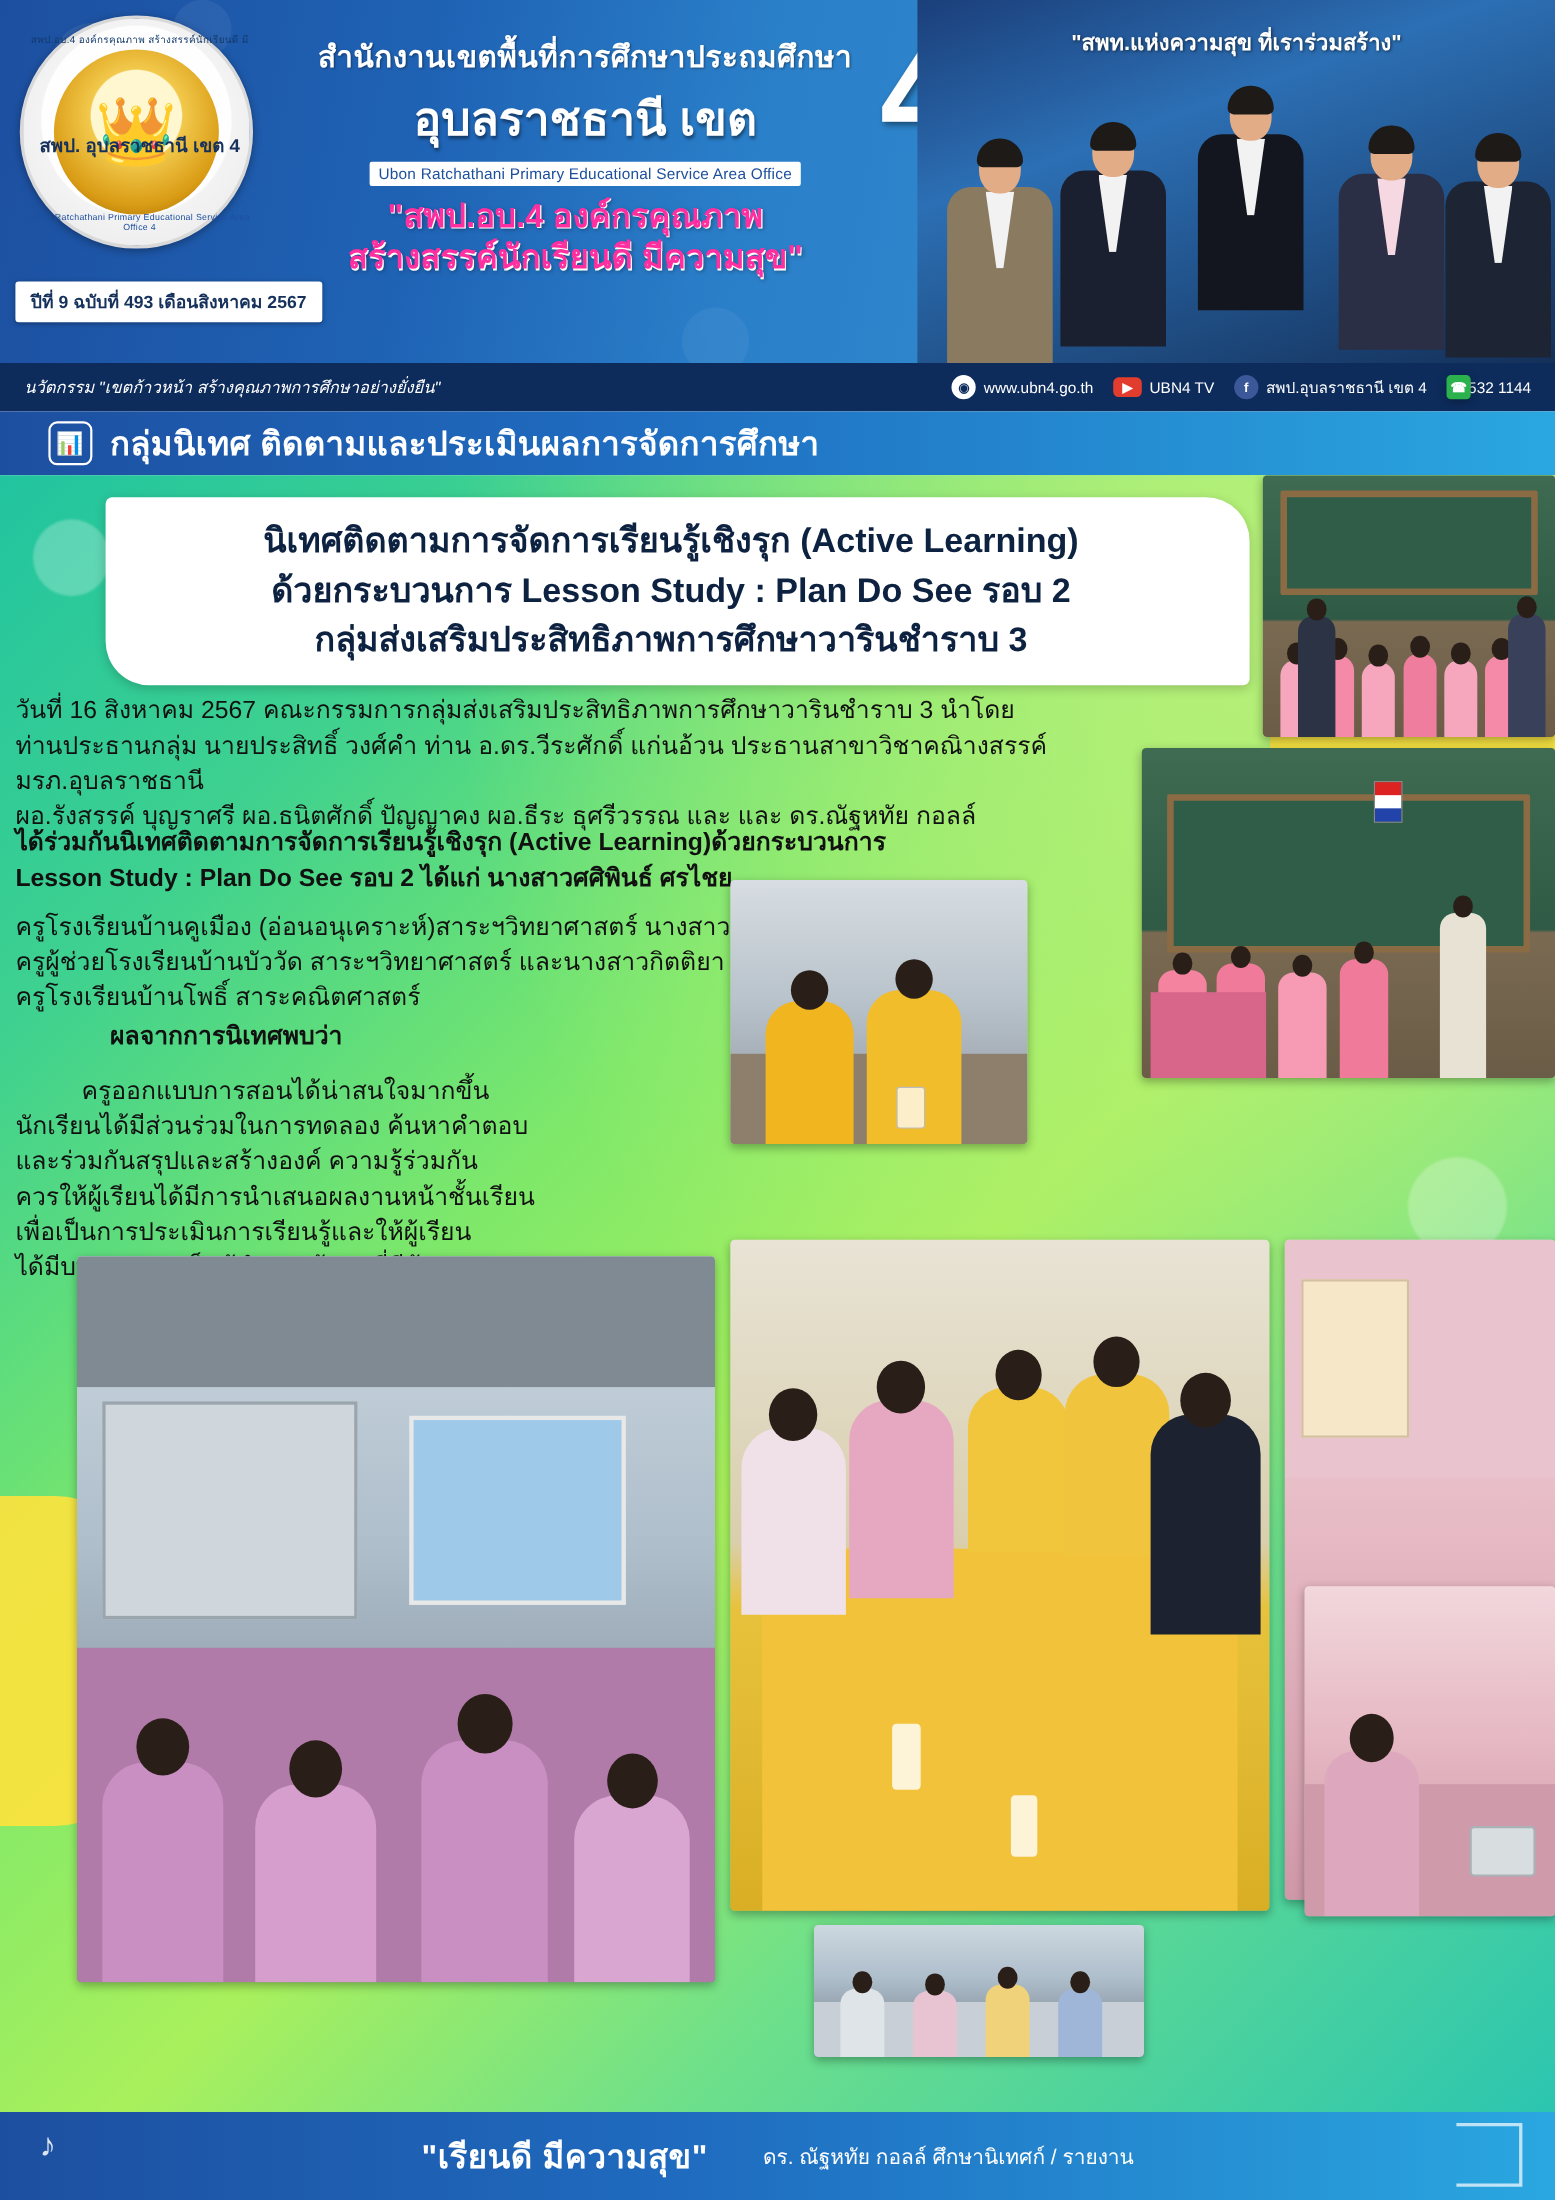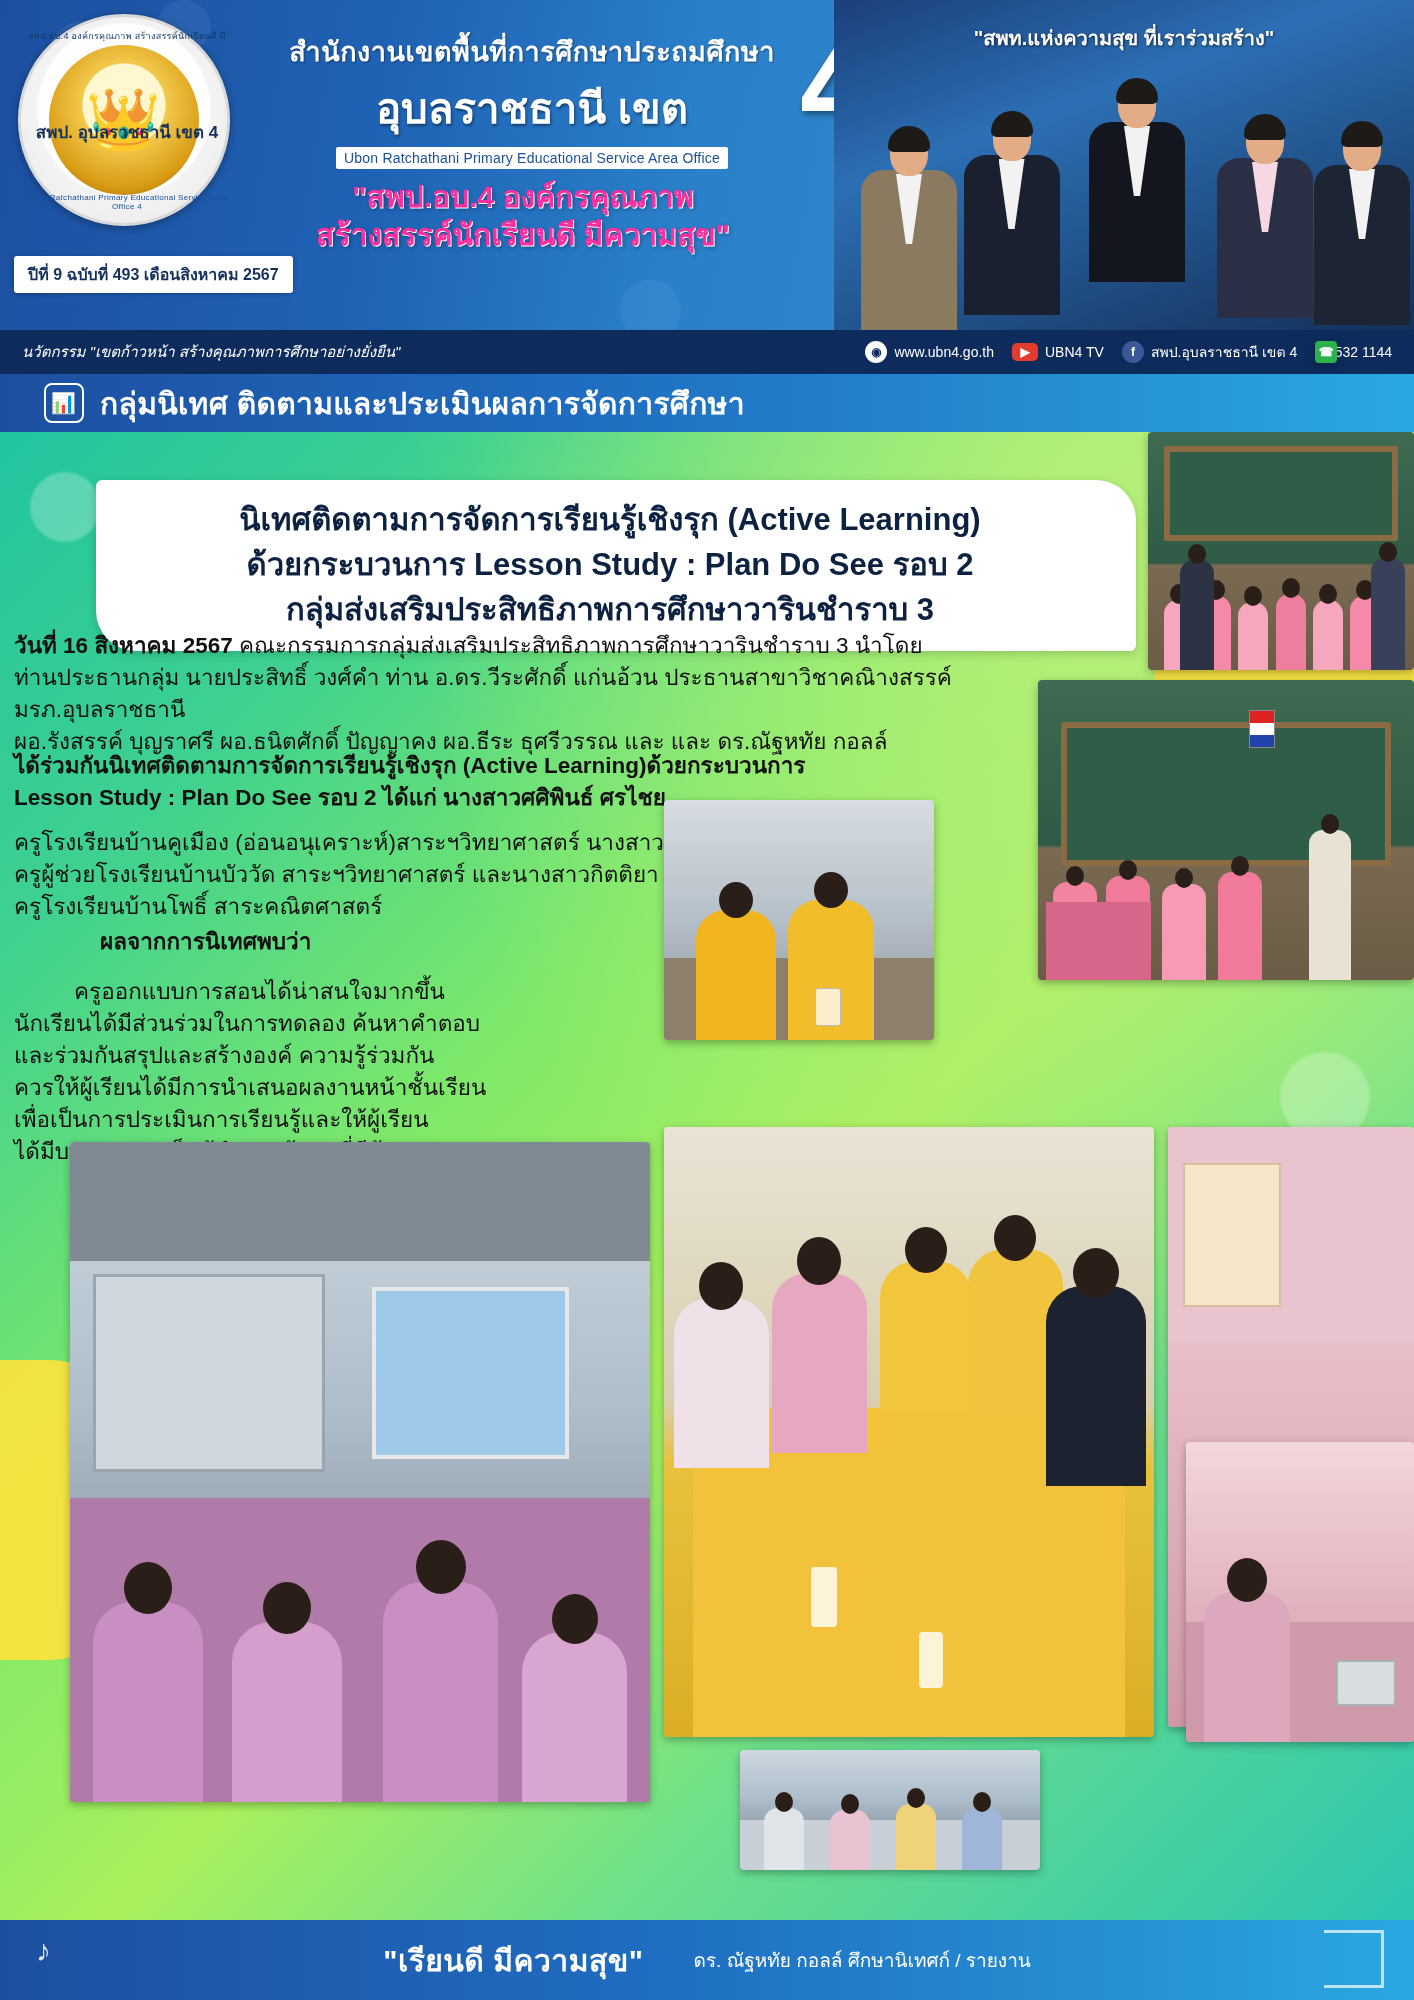--- a/index.html
+++ b/index.html
@@ -178,21 +178,20 @@
   }
 
   
   .title-card {
     position: absolute; left: 96px; top: 20px; width: 1040px; min-height: 160px;
     background: #ffffff;
     box-shadow: 0 3px 10px rgba(0,0,0,.18);
     border-radius: 6px 40px 6px 40px;
     padding: 18px 40px 18px 28px;
     text-align: center;
-    margin-top: 28px;
   }
   .title-card .t-line {
     font-size: 31px; font-weight: bold; color: #0d2240; line-height: 1.45;
   }
   .target-icon {
     position: absolute; right: 92px; top: 112px;
     width: 92px; height: 92px; border-radius: 50%;
     background: radial-gradient(circle, #ffffff 0 14%, #e23c2f 15% 28%, #ffffff 29% 43%, #e23c2f 44% 58%, #ffffff 59% 72%, #e23c2f 73% 100%);
     box-shadow: 0 2px 6px rgba(0,0,0,.3);
   }
@@ -205,21 +204,21 @@
     content: ""; position: absolute; right: -6px; top: -7px;
     border-left: 16px solid #b8322a; border-top: 9px solid transparent; border-bottom: 9px solid transparent;
   }
 
   
   .para {
     position: absolute; color: #111; font-size: 22.5px; line-height: 1.42;
   }
   .para.bold { font-weight: bold; }
   .p1 { left: 14px; top: 198px; width: 1090px; }
-  .p1 .b { font-weight: bold; text-align: right; }
+  .p1 .b { font-weight: normal; text-align: right; }
   .p2 { left: 14px; top: 318px; width: 1010px; font-weight: bold; }
   .p3 { left: 14px; top: 395px; width: 1030px; }
   .p4-head { left: 100px; top: 494px; font-weight: bold; }
   .p4 { left: 14px; top: 544px; width: 660px; }
 
   
   .ph {
     position: absolute; border-radius: 4px; overflow: hidden;
     box-shadow: 0 3px 9px rgba(0,0,0,.3);
     background: #cfd8dc;

